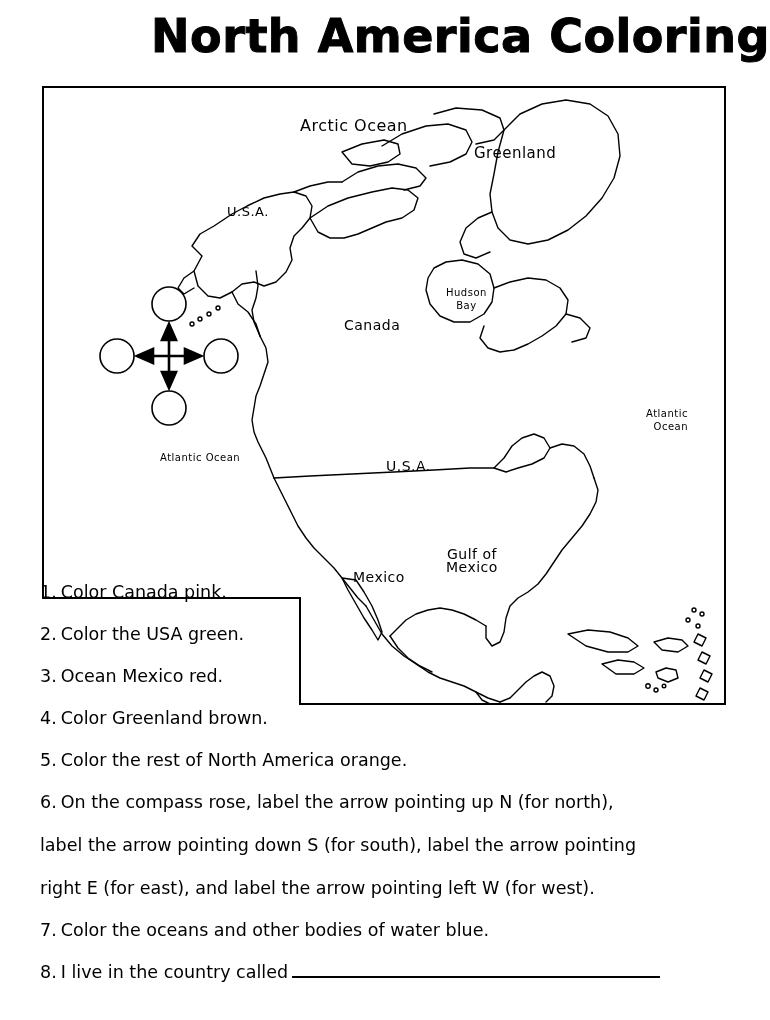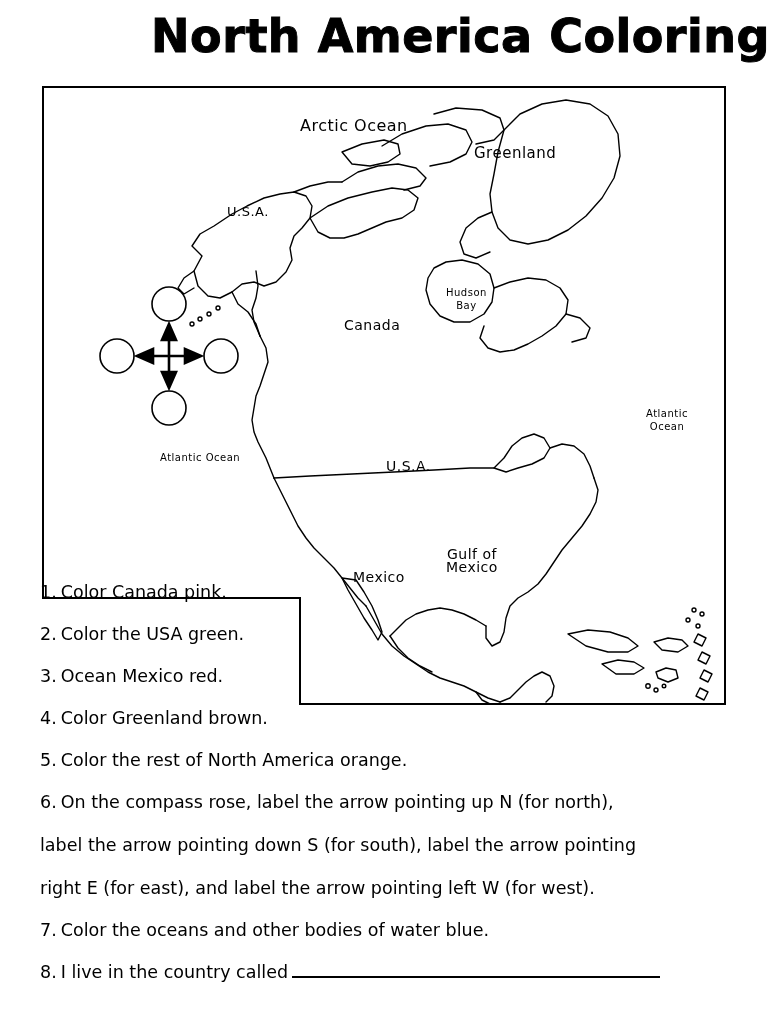--- a/index.html
+++ b/index.html
@@ -59,21 +59,21 @@
     font-family: "DejaVu Sans", sans-serif;
     color: #000;
     white-space: nowrap;
     letter-spacing: 0.5px;
   }
   .lbl-arctic   { left: 258px; top: 30px;  font-size: 16px; text-align: right; }
   .lbl-greenland{ left: 432px; top: 58px;  font-size: 15px; }
   .lbl-usa-ak   { left: 185px; top: 118px; font-size: 13px; }
   .lbl-canada   { left: 302px; top: 231px; font-size: 14px; }
   .lbl-hudson   { left: 404px; top: 200px; font-size: 10px; text-align: center; line-height: 13px; }
-  .lbl-atlantic { left: 604px; top: 321px; font-size: 10px; text-align: center; line-height: 13px; }
+  .lbl-atlantic { left: 604px; top: 321px; font-size: 10px; text-align: right; line-height: 13px; }
   .lbl-pacific  { left: 118px; top: 366px; font-size: 10px; }
   .lbl-usa-main { left: 344px; top: 372px; font-size: 14px; }
   .lbl-mexico   { left: 311px; top: 483px; font-size: 14px; }
   .lbl-gulf     { left: 404px; top: 462px; font-size: 14px; text-align: center; line-height: 13px; }
 
   
   .compass {
     position: absolute;
     left: 57px;
     top: 200px;

